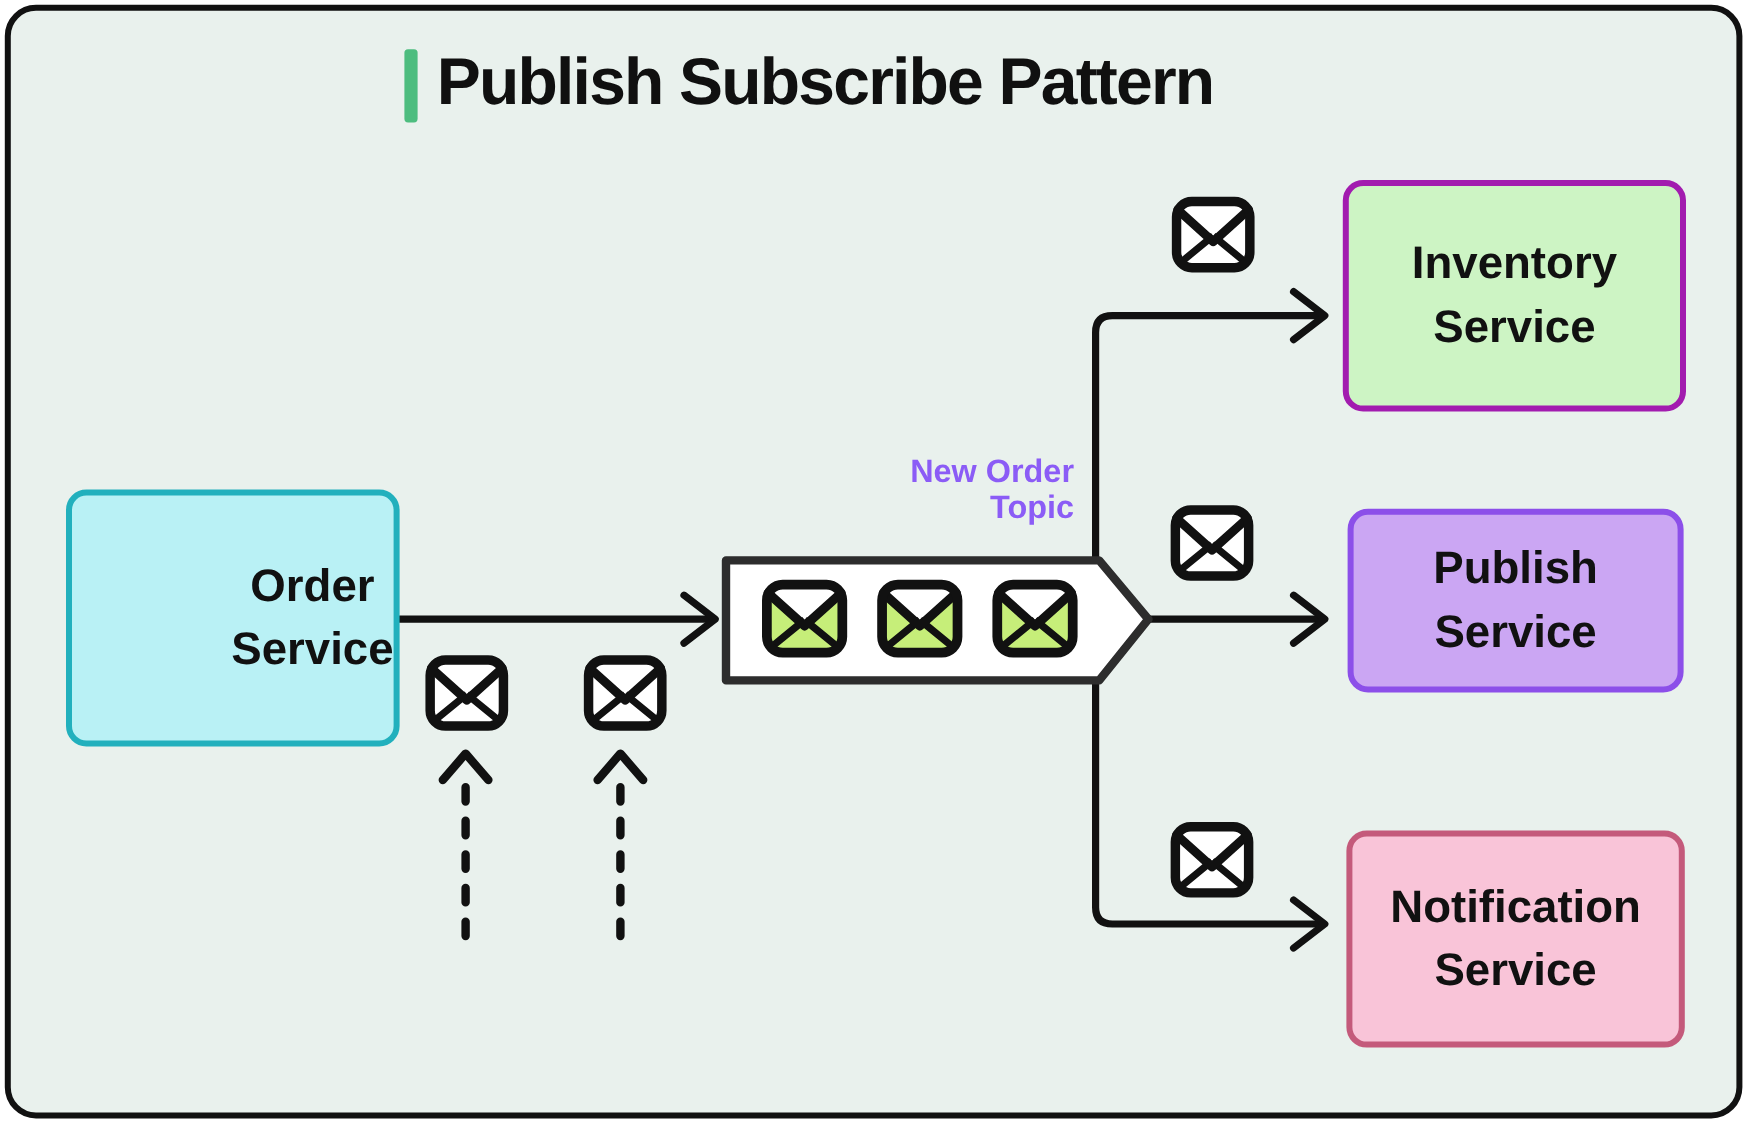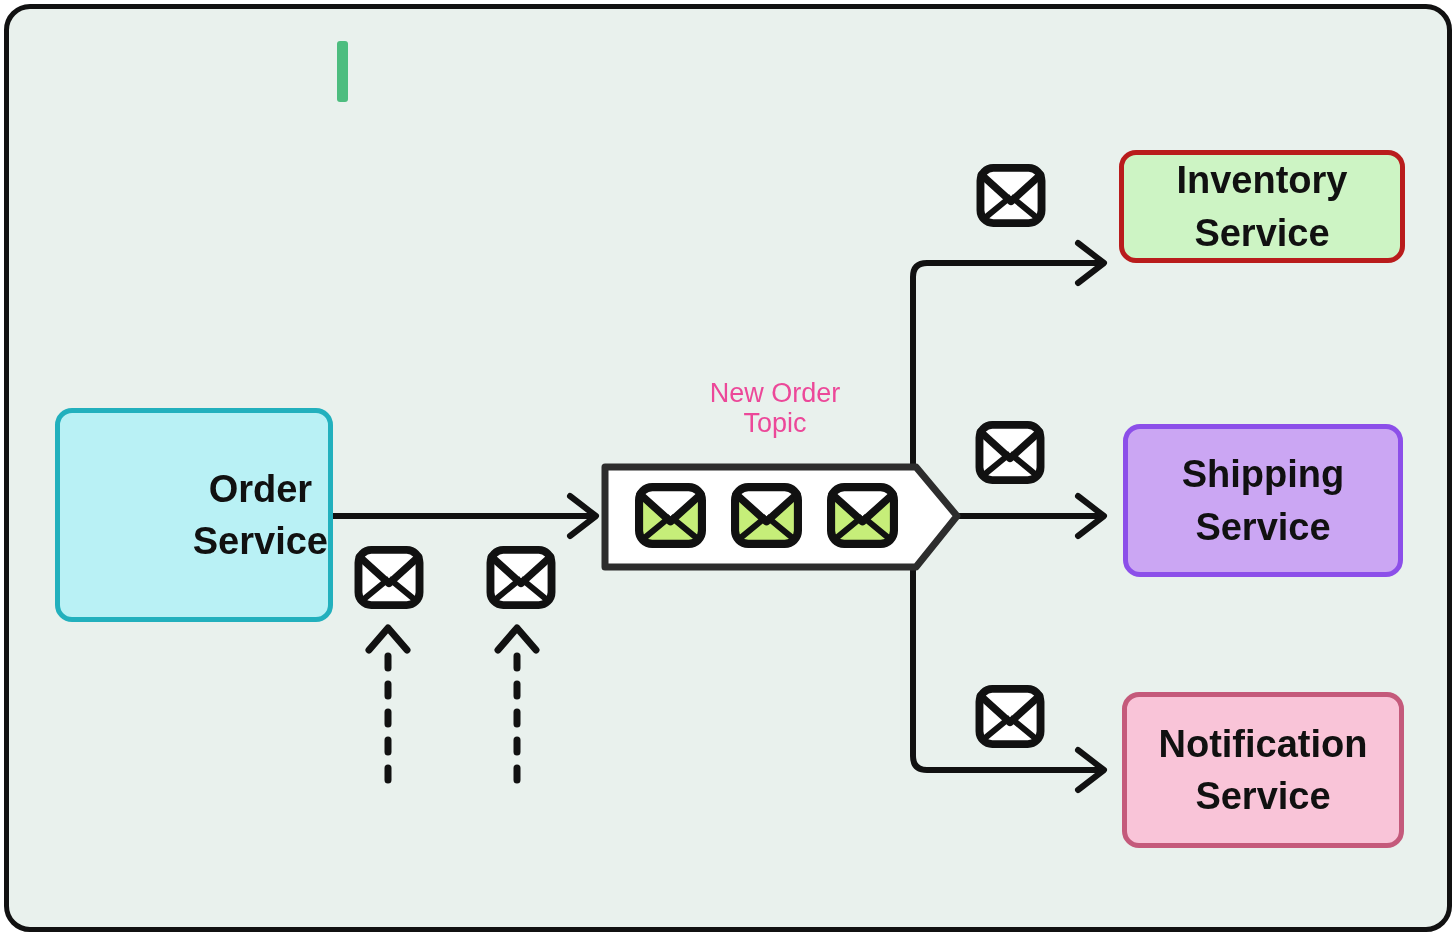--- a/index.html
+++ b/index.html
@@ -53,32 +53,32 @@
     justify-content: center;
     text-align: center;
     white-space: pre-line;
     font-size: 38px;
     font-weight: 600;
     color: #111111;
     line-height: 1.38;
     border-radius: 17px;
   }
   .node-order        { left: 55px;   top: 408px; width: 278px; height: 214px; background: #b9f1f5; border: 5px solid #22b0bd; justify-content: flex-end; }
-  .node-inventory    { left: 1119px; top: 150px; width: 286px; height: 113px; background: #cdf4c4; border: 5px solid #b91c1c; }
+  .node-inventory    { left: 1119px; top: 150px; width: 286px; height: 193px; background: #cdf4c4; border: 5px solid #a21caf; }
   .node-shipping     { left: 1123px; top: 424px; width: 280px; height: 153px; background: #cba6f3; border: 5px solid #8c4fe9; }
-  .node-notification { left: 1122px; top: 692px; width: 282px; height: 156px; background: #f9c4d8; border: 5px solid #c45a7b; }
+  .node-notification { left: 1122px; top: 692px; width: 282px; height: 181px; background: #f9c4d8; border: 5px solid #c45a7b; }
 
   
   .note {
     position: absolute;
-    text-align: center;
+    text-align: right;
     white-space: pre-line;
     font-size: 27px;
-    font-weight: 400;
-    color: #ec4899;
+    font-weight: 700;
+    color: #8b5cf6;
     line-height: 1.12;
   }
   .note-topic { left: 655px; top: 378px; width: 240px; }
   .note-event { left: 330px; top: 788px; width: 250px; }
 
   .connectors, .topic-shape-svg, .env {
     position: absolute;
     pointer-events: none;
   }
   .connectors { left: 0; top: 0; }
@@ -102,20 +102,21 @@
       <rect x="5" y="5" width="62" height="56" rx="13" fill="none" stroke="#111111" stroke-width="8"></rect>
     </g>
   </defs>
 </svg>
 
 <div class="frame"></div>
 
 <div class="stage">
 
   <div class="accent-bar"></div>
+  <div class="title">Publish Subscribe Pattern</div>
 
   <svg class="connectors" width="1456" height="936" viewBox="0 0 1456 936">
     <g stroke="#111111" stroke-width="6" fill="none" stroke-linecap="round" stroke-linejoin="round">
 
       <path d="M333 516 L590 516"></path>
       <path d="M570 496 L596 516 L570 536"></path>
 
       <path d="M913 516 L913 277 Q913 263 927 263 L1098 263"></path>
       <path d="M1078 243 L1104 263 L1078 283"></path>
 
@@ -170,21 +171,21 @@
 
   <div class="node node-order">
     <span>Order
 Service</span>
   </div>
   <div class="node node-inventory">
     <span>Inventory
 Service</span>
   </div>
   <div class="node node-shipping">
-    <span>Shipping
+    <span>Publish
 Service</span>
   </div>
   <div class="node node-notification">
     <span>Notification
 Service</span>
   </div>
 
 </div>
 
 </body></html>

